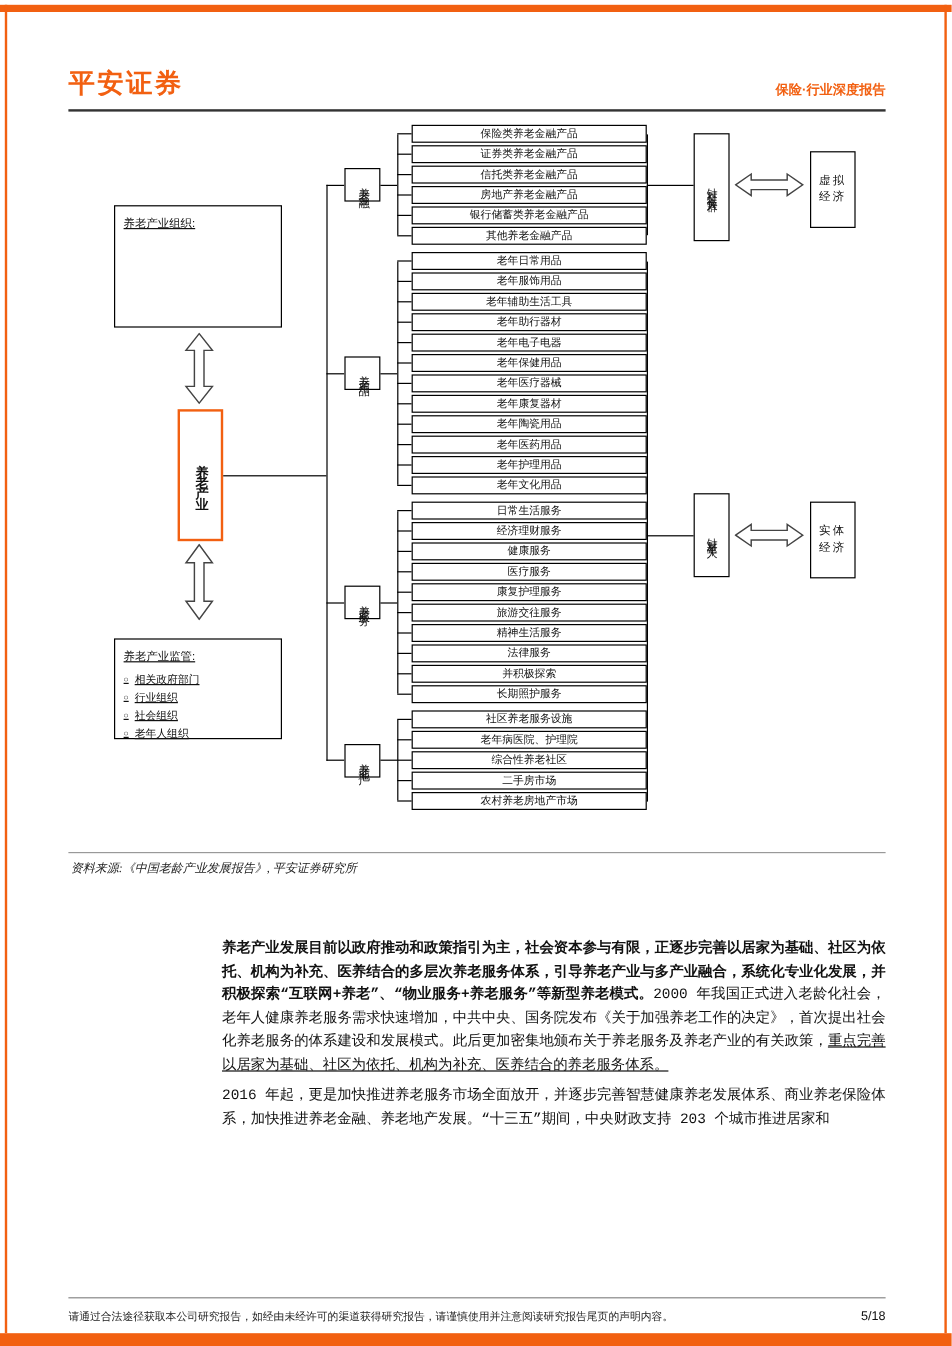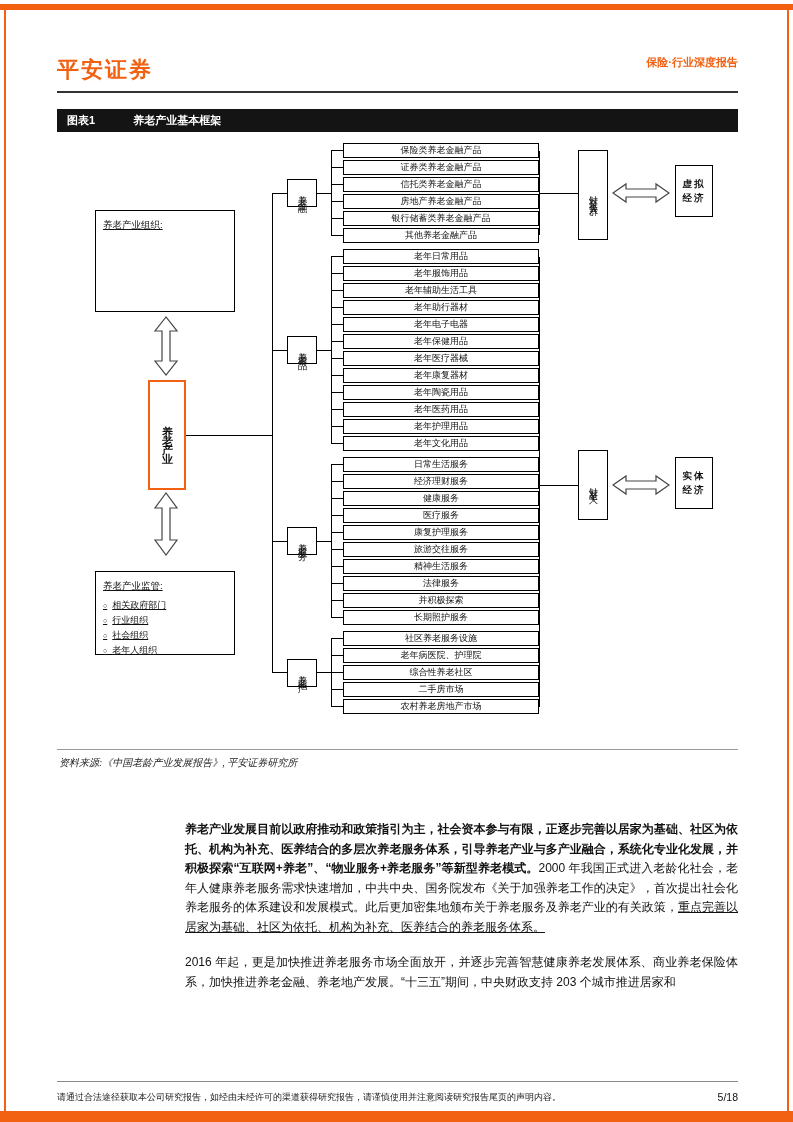--- a/index.html
+++ b/index.html
@@ -13,21 +13,21 @@
   }
   
   .frame-top    { position:absolute; top:4px; left:0; right:0; height:6px; background:var(--accent); }
   .frame-bottom { position:absolute; bottom:0; left:0; right:0; height:11px; background:var(--accent); }
   .frame-left   { position:absolute; top:4px; bottom:11px; left:4px; width:2px; background:var(--accent); }
   .frame-right  { position:absolute; top:4px; bottom:11px; right:4px; width:2px; background:var(--accent); }
 
   .content { position:absolute; left:57px; top:55px; width:681px; }
 
   
-  .hdr { display:flex; justify-content:space-between; }
+  .hdr { display:flex; justify-content:space-between; align-items:flex-end; }
   .brand { color:var(--accent); font-size:22px; font-weight:bold; letter-spacing:2px; }
   .report-tag { color:var(--accent); font-size:11px; font-weight:bold; padding-bottom:3px; }
   .hdr-rule { border-bottom:2px solid #333; margin-top:6px; }
 
   
   .fig-bar { margin-top:16px; background:var(--figure-bar); color:#fff; font-size:11px;
              font-weight:bold; padding:4px 10px; display:flex; gap:38px; }
 
   
   .diagram { position:relative; height:606px; margin-top:3px; font-size:9px; }
@@ -64,43 +64,43 @@
   .right-spine1 { left:482px; top:16px;  width:1px;  height:84px; }
   .right-link1  { left:482px; top:58px;  width:39px; height:1px; }
   .right-spine2 { left:482px; top:122px; width:1px;  height:450px; }
   .right-link2  { left:482px; top:350px; width:39px; height:1px; }
 
   .target-box { position:absolute; left:521px; width:30px; border:1px solid #000;
                 display:flex; align-items:center; justify-content:center; }
   .target-box .vtext { font-size:9px; letter-spacing:2px; }
   .target-1 { top:15px;  height:90px; }
   .target-2 { top:315px; height:70px; }
-  .econ-box { position:absolute; left:618px; width:38px; height:52px; border:1px solid #000;
-              display:flex; align-items:center; justify-content:center;font-weight:bold; }
+  .econ-box { position:absolute; left:618px; width:38px; height:64px; border:1px solid #000;
+              display:flex; align-items:center; justify-content:center; }
   .econ-box span { display:block; width:26px; word-break:break-all; text-align:center;
                    font-size:9.5px; line-height:14px; letter-spacing:2px; }
   .econ-1 { top:30px; } .econ-2 { top:322px; }
 
   .arrow { position:absolute; }
   .varrow1 { left:96px;  top:181px; }
   .varrow2 { left:96px;  top:357px; }
   .harrow1 { left:555px; top:47px; }
   .harrow2 { left:555px; top:339px; }
 
   .source-row { border-top:1px solid #999; margin-top:8px; padding:6px 2px 0 2px;
                 font-size:10px; font-style:italic; font-family:"Liberation Serif", serif; color:#222; }
 
   
   .section { margin-top:50px; padding-left:128px; }
   .sec-heading { font-size:13.5px; font-weight:bold; margin-bottom:14px; }
   .para { font-size:12px; line-height:19.5px; text-align:justify;
-          font-family:Liberation Sans, sans-serif; }
+          font-family:Liberation Mono, monospace; }
   .lead { font-weight:bold; }
   .u { text-decoration:underline; }
-  .para + .para { margin-top:16px; }
+  .para + .para { margin-top:6px; }
 
   
   .footer { position:absolute; left:57px; right:55px; bottom:18px; border-top:1px solid #888;
             padding-top:9px; display:flex; justify-content:space-between; align-items:flex-start; }
   .footer-note { font-size:9px; color:#222; }
   .page-num { font-size:10.5px; color:#111; }
 </style>
 </head>
 <body>
 
@@ -110,24 +110,20 @@
 <div class="frame-bottom"></div>
 
 <div class="content">
 
   <div class="hdr">
     <div class="brand">平安证券</div>
     <div class="report-tag">保险·行业深度报告</div>
   </div>
   <div class="hdr-rule"></div>
 
-  <div class="fig-bar">
-    <span>图表1</span>
-    <span>养老产业基本框架</span>
-  </div>
 
   <div class="diagram">
 
     <div class="side-box org-box">
       <div class="sb-title">养老产业组织:</div>
     </div>
 
     <div class="arrow varrow1">
       <svg width="26" height="60" viewBox="0 0 26 60">
         <polygon points="13,1 2,15 9,15 9,45 2,45 13,59 24,45 17,45 17,15 24,15" fill="#ffffff" stroke="#444" stroke-width="1.2"></polygon>

